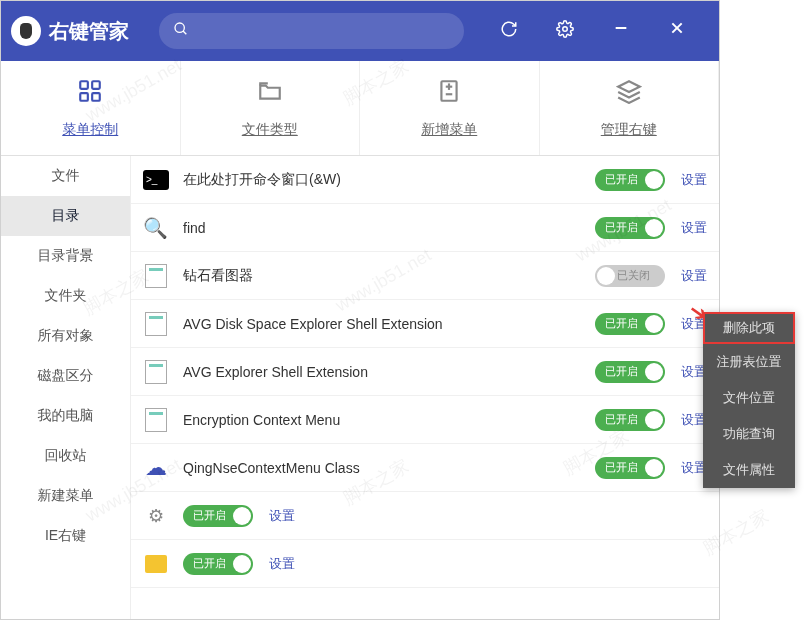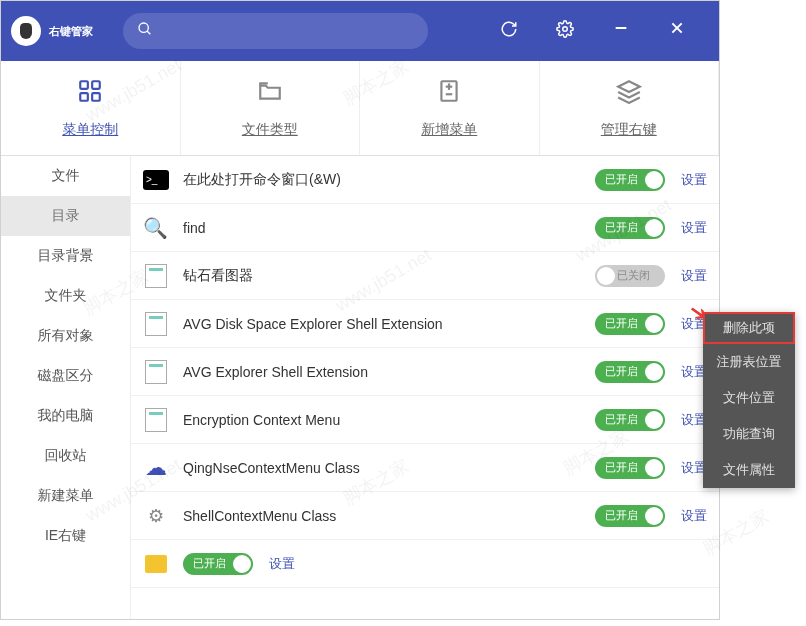--- a/index.html
+++ b/index.html
@@ -1,34 +1,34 @@
 <!DOCTYPE html>
 <html><head>
 <meta charset="utf-8">
 <style>
 * { margin: 0; padding: 0; box-sizing: border-box; font-family: "Microsoft YaHei", sans-serif; }
 body { background: #fff; width: 806px; height: 626px; position: relative; overflow: hidden; }
 .window { width: 720px; height: 620px; border: 1px solid #d0d0d0; background: #fff; display: flex; flex-direction: column; }
 .titlebar { background: #3f51b5; height: 60px; display: flex; align-items: center; padding: 0 10px; }
 .app-icon { width: 30px; height: 30px; background: #fff; border-radius: 50%; display: flex; align-items: center; justify-content: center; margin-right: 8px; }
 .app-icon-inner { width: 12px; height: 16px; background: #333; border-radius: 6px 6px 8px 8px; position: relative; }
-.app-title { color: #fff; font-size: 11px; font-weight: bold; margin-right: 30px; }
+.app-title { color: #fff; font-size: 20px; font-weight: bold; margin-right: 30px; }
 .search-wrap { background: rgba(255,255,255,0.15); border-radius: 18px; height: 36px; width: 305px; display: flex; align-items: center; padding: 0 14px; }
 .search-icon { color: #fff; font-size: 16px; margin-right: 8px; }
 .title-actions { margin-left: auto; display: flex; gap: 32px; padding-right: 20px; }
 .title-btn { color: #fff; font-size: 18px; cursor: pointer; width: 24px; text-align: center; }
 .tabs { height: 95px; display: flex; border-bottom: 1px solid #e0e0e0; }
 .tab { flex: 1; display: flex; flex-direction: column; align-items: center; justify-content: center; gap: 10px; cursor: pointer; color: #666; border-right: 1px solid #eee; text-decoration: underline; }
 .tab.active { color: #3f51b5; background: #fff; }
 .tab-icon { font-size: 26px; }
 .tab-label { font-size: 14px; }
 .body { flex: 1; display: flex; overflow: hidden; }
 .sidebar { width: 130px; border-right: 1px solid #eee; overflow-y: auto; }
 .side-item { height: 40px; display: flex; align-items: center; justify-content: center; font-size: 14px; color: #555; cursor: pointer; }
-.side-item.active { background: #e8e8e8; color: #737373; }
+.side-item.active { background: #e8e8e8; color: #0f172a; }
 .content { flex: 1; overflow-y: auto; }
 .row { height: 48px; display: flex; align-items: center; padding: 0 12px; border-bottom: 1px solid #f0f0f0; }
 .row-icon { width: 26px; height: 26px; margin-right: 14px; display: flex; align-items: center; justify-content: center; font-size: 18px; flex-shrink: 0; }
 .row-label { flex: 1; font-size: 14px; color: #333; overflow: hidden; white-space: nowrap; text-overflow: ellipsis; }
 .toggle { width: 70px; height: 22px; border-radius: 11px; display: flex; align-items: center; font-size: 11px; color: #fff; margin-right: 16px; position: relative; }
 .toggle.on { background: #4caf50; padding-left: 10px; }
 .toggle.off { background: #ccc; padding-left: 22px; color: #888; }
 .toggle-dot { position: absolute; width: 18px; height: 18px; background: #fff; border-radius: 50%; top: 2px; }
 .toggle.on .toggle-dot { right: 2px; }
 .toggle.off .toggle-dot { left: 2px; }
@@ -222,21 +222,20 @@
           <div class="toggle on">
             <span>已开启</span>
             <div class="toggle-dot"></div>
           </div>
           <span class="settings-link">设置</span>
         </div>
         <div class="row">
           <div class="row-icon">
             <span class="ic-gear">⚙</span>
           </div>
-          <div class="row-label">ShellContextMenu Class</div>
           <div class="toggle on">
             <span>已开启</span>
             <div class="toggle-dot"></div>
           </div>
           <span class="settings-link">设置</span>
         </div>
         <div class="row">
           <div class="row-icon">
             <div class="ic-folder"></div>
           </div>

